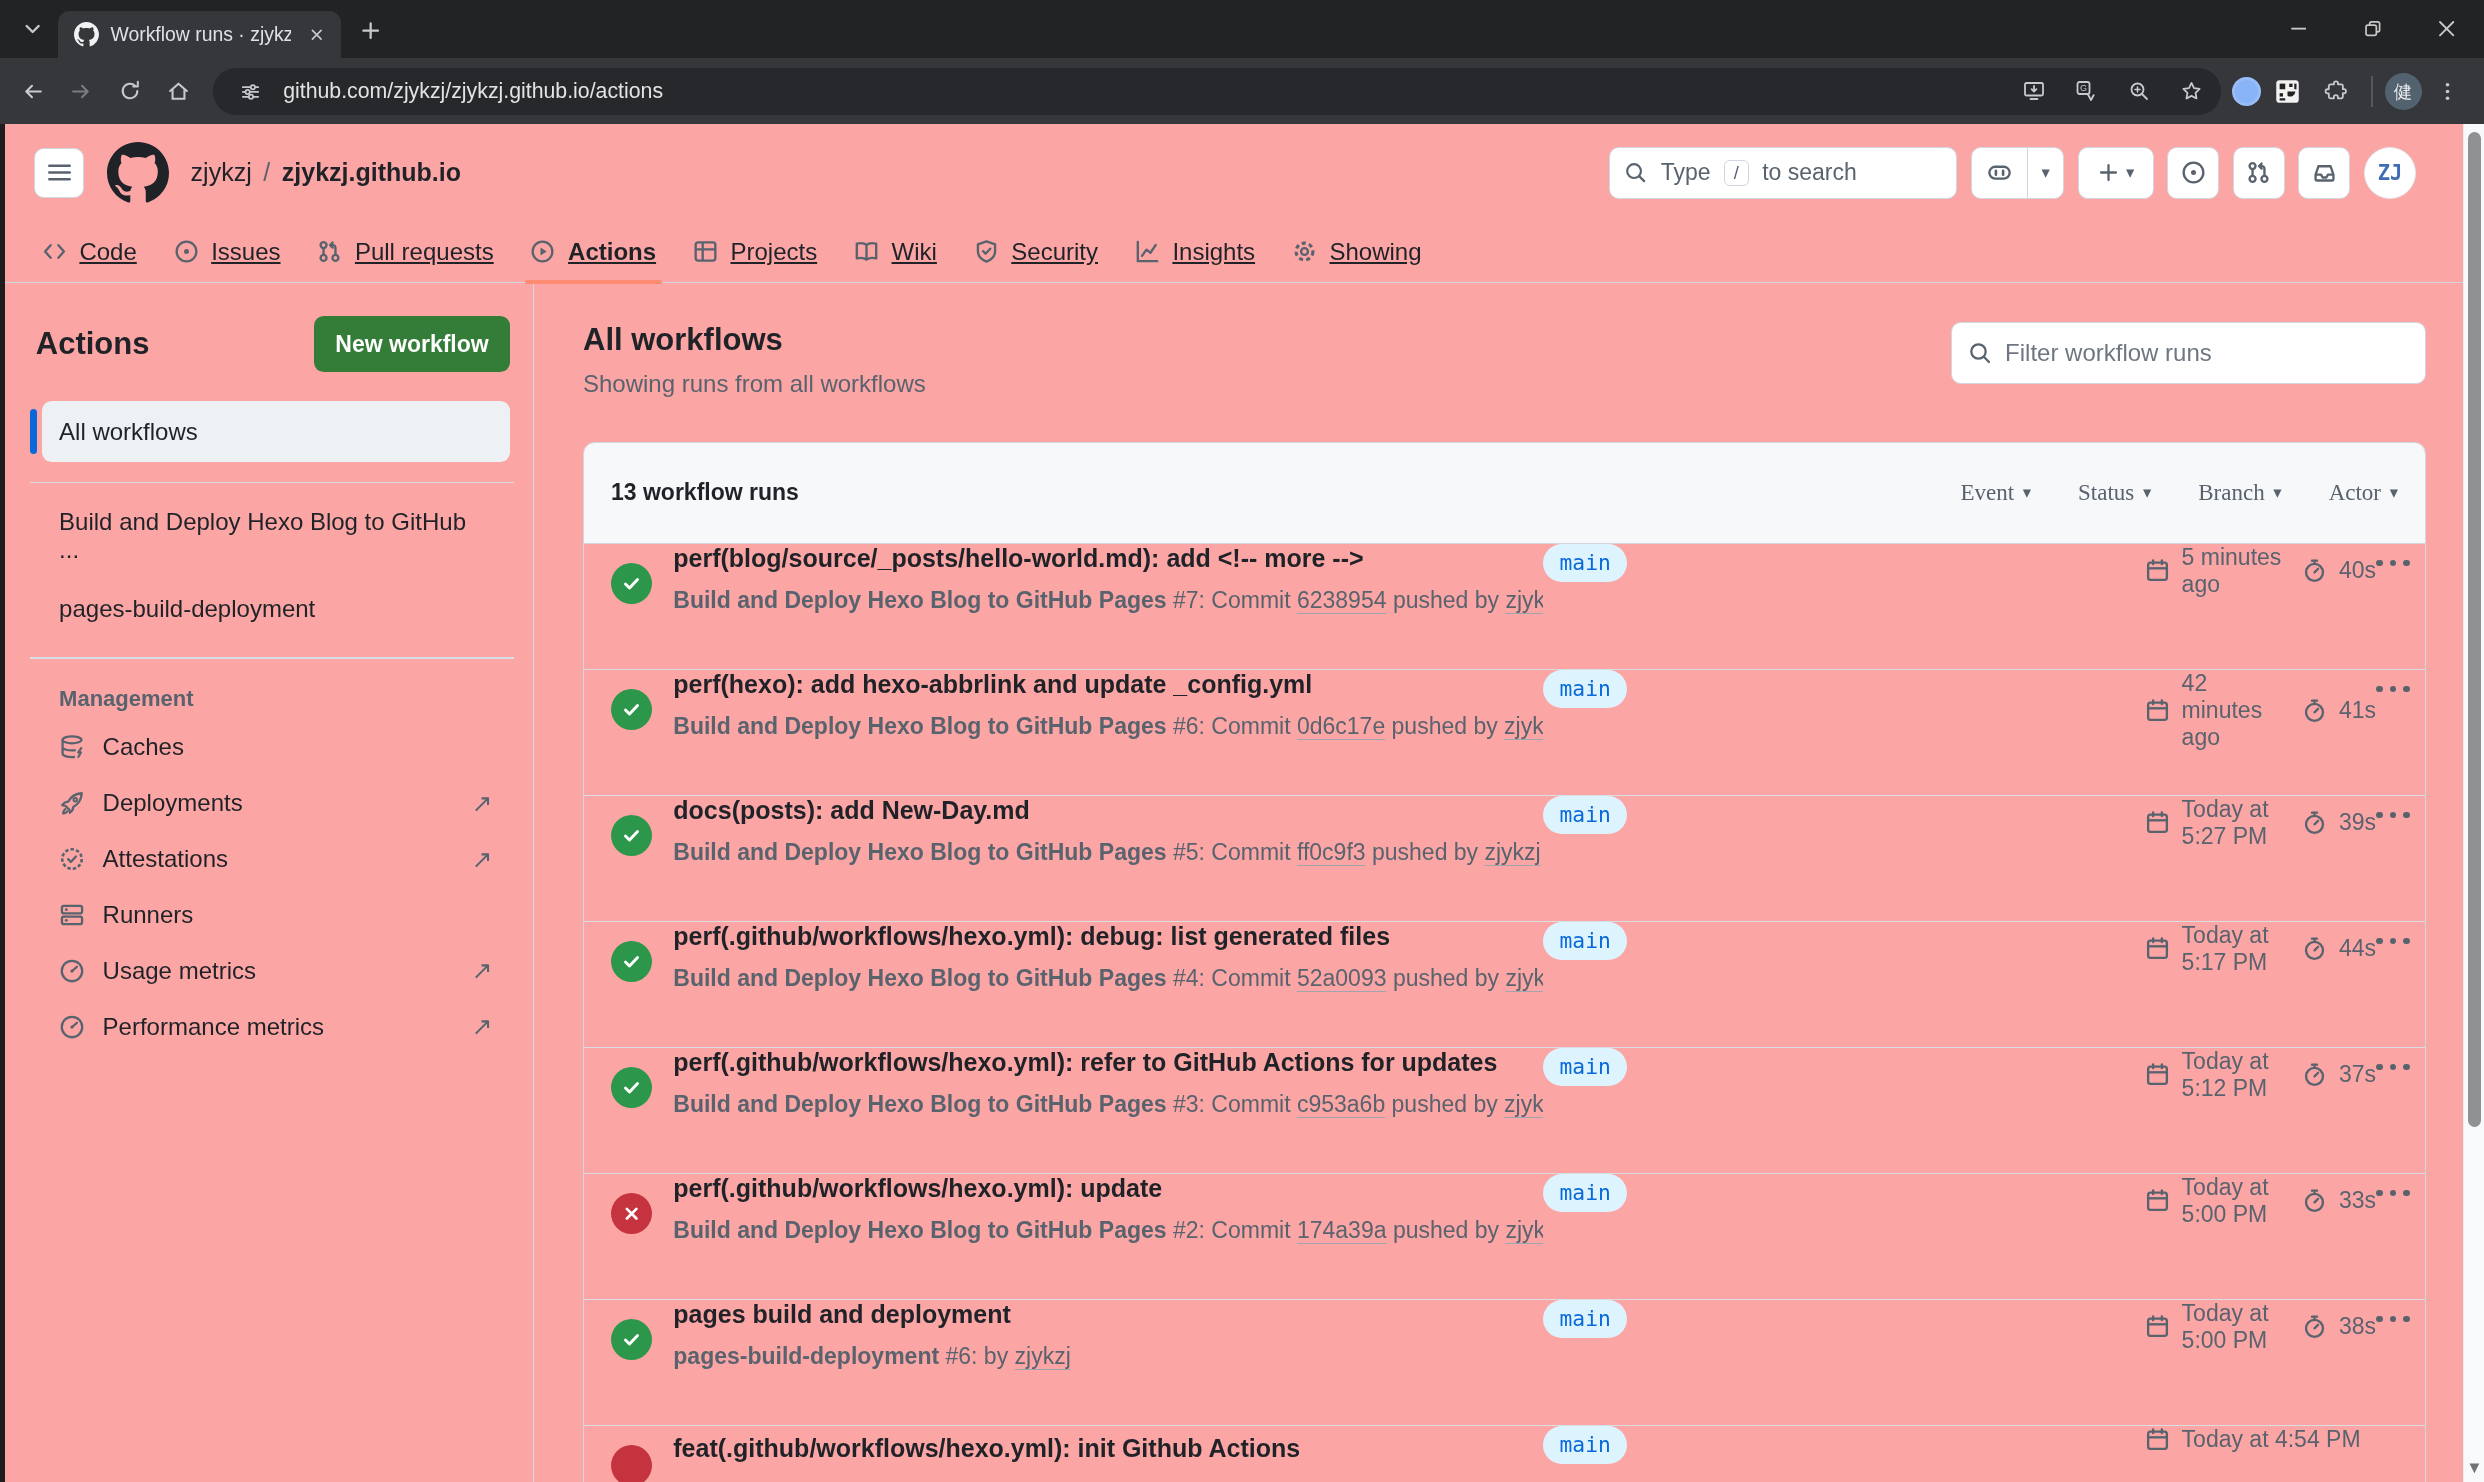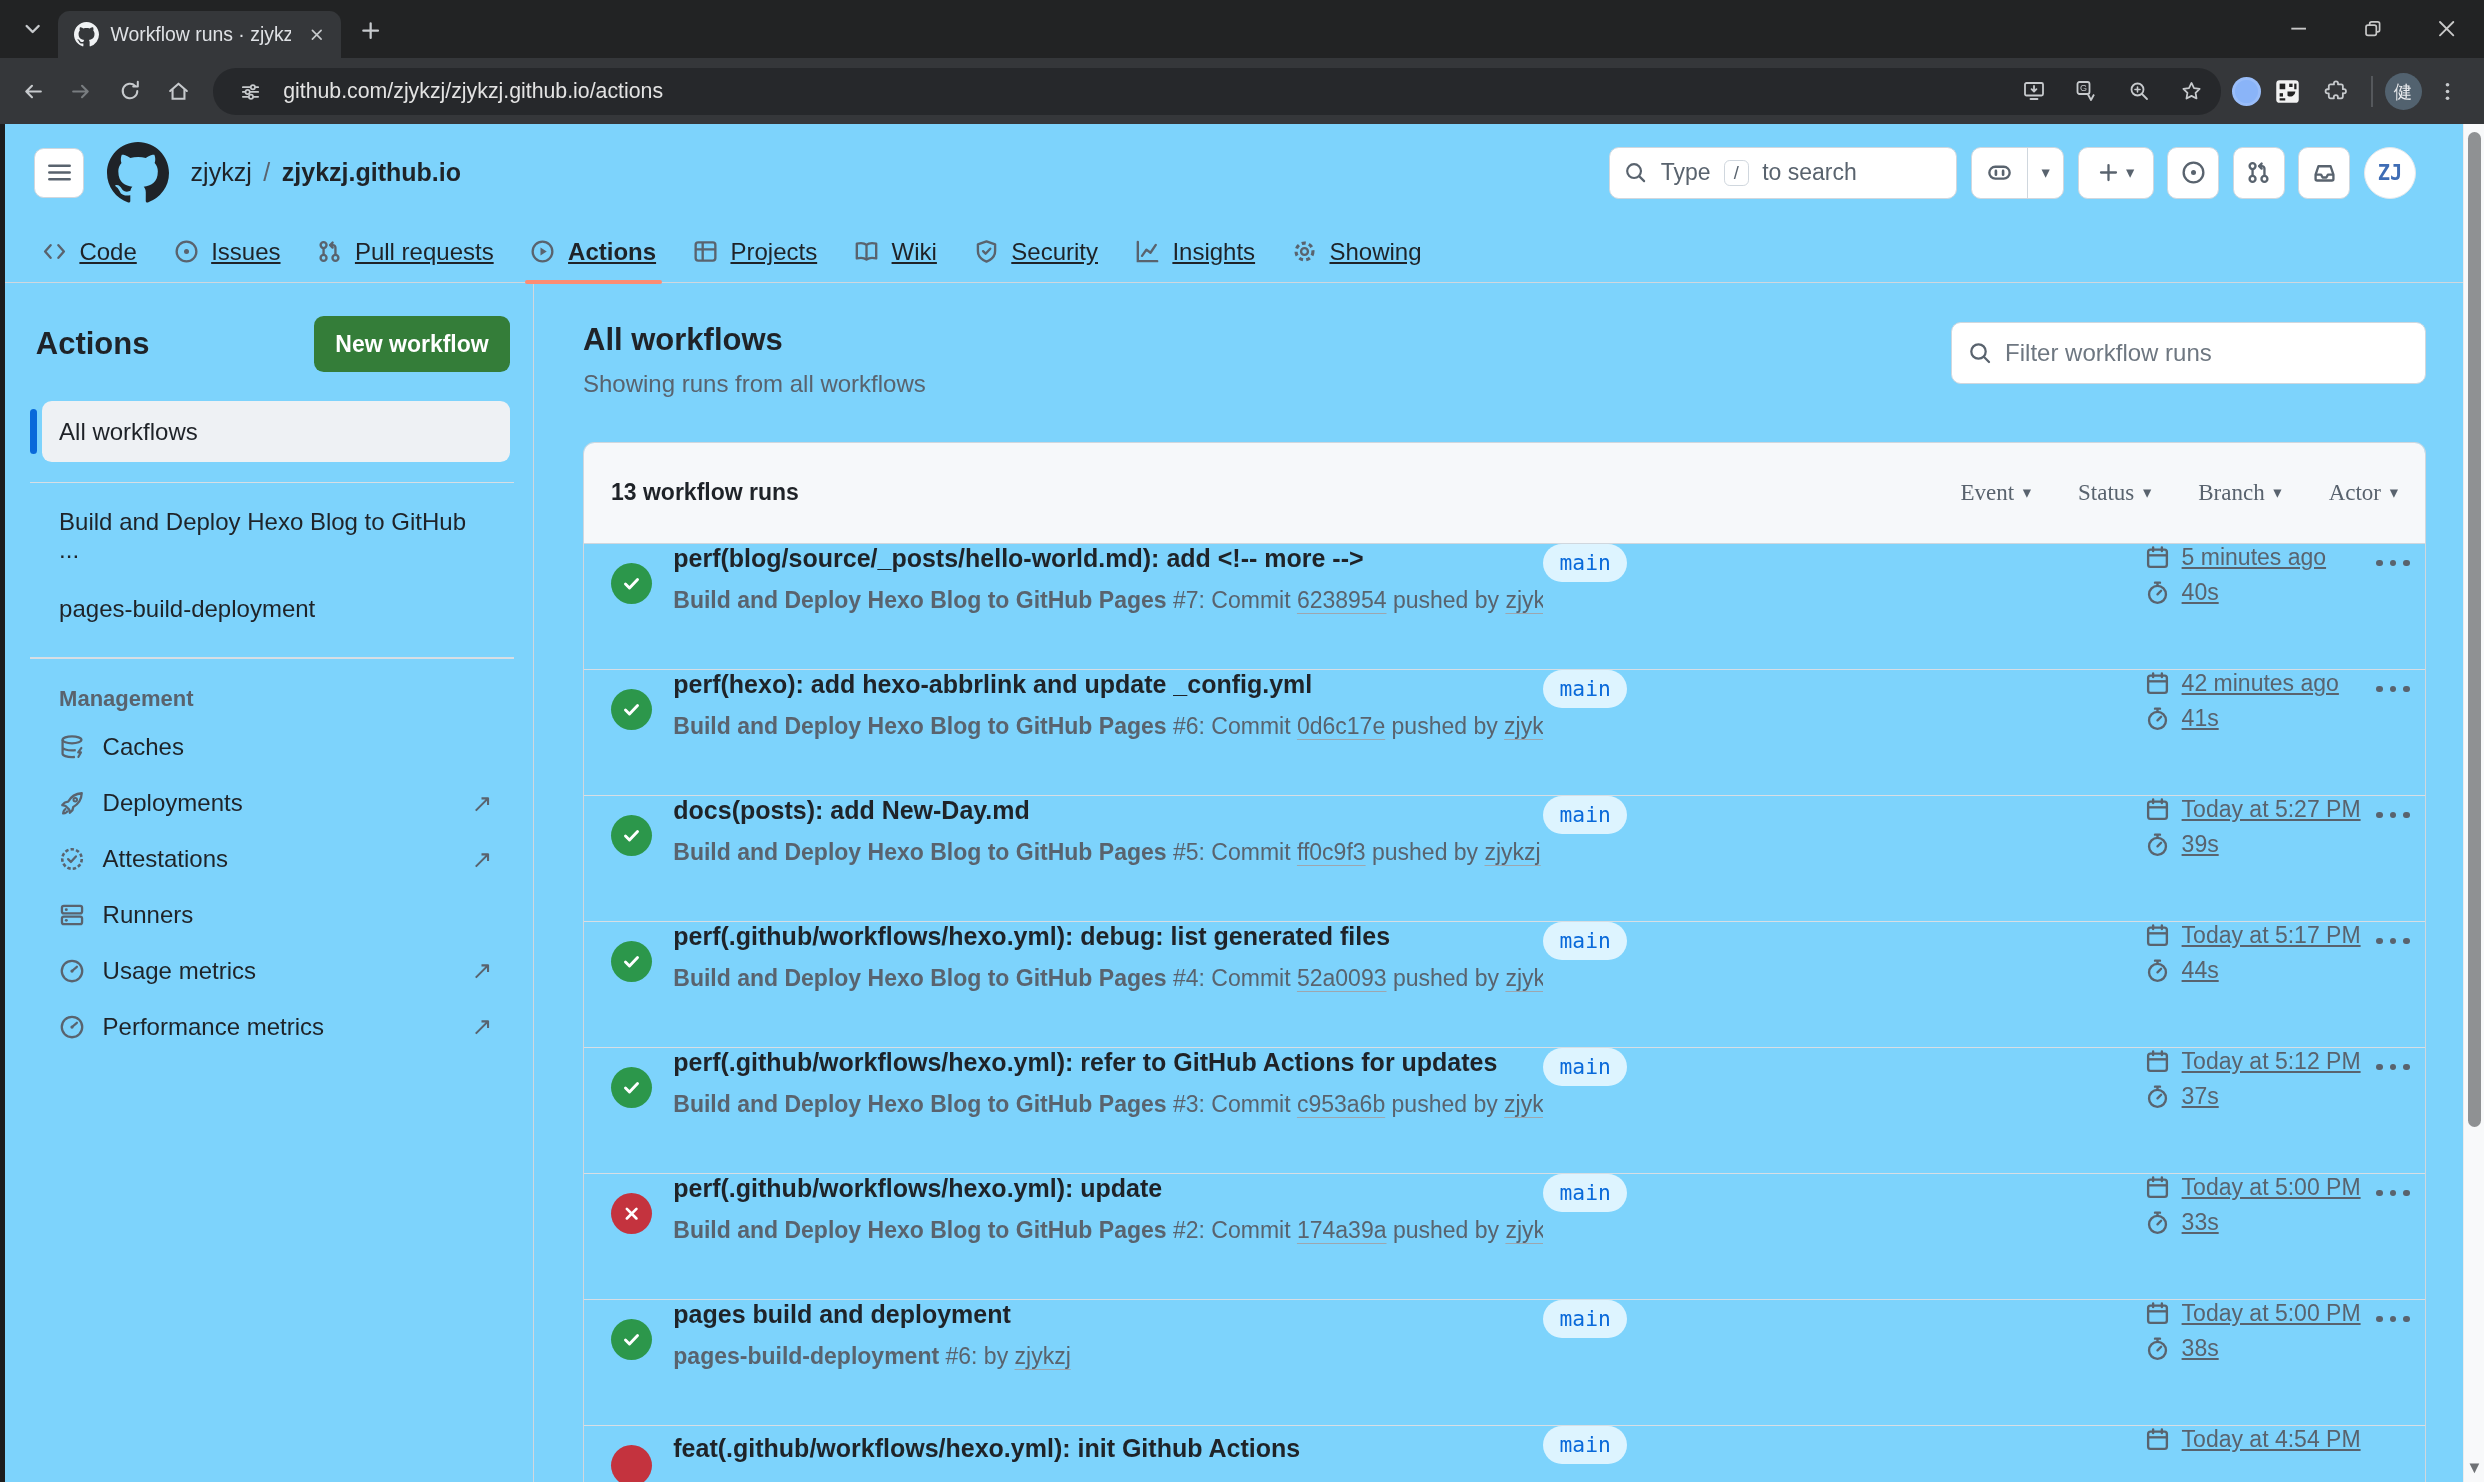--- a/index.html
+++ b/index.html
@@ -24,21 +24,21 @@
   .tool-btn { width:45px; height:45px; border-radius:50%; display:flex; align-items:center; justify-content:center; color:#c7cacd; flex-shrink:0; }
   .tool-btn.disabled { color:#797d80; }
   .omnibox { flex:1; height:47px; background:#26282b; border-radius:23px; display:flex; align-items:center; gap:13.6px; padding:0 9.7px 0 17.5px; margin:0 7.8px; min-width:0; }
   .omni-url { flex:1; color:#e3e3e3; font-size:21.3px; white-space:nowrap; overflow:hidden; }
   .omni-icon { width:39px; height:39px; display:flex; align-items:center; justify-content:center; color:#c7cacd; flex-shrink:0; }
   .ext-blue { width:29px; height:29px; border-radius:50%; background:#8ab4f8; border:3.9px solid #aecbfa66; flex-shrink:0; }
   .divider-v { width:1.9px; height:31px; background:#55585c; margin:0 7.8px; flex-shrink:0; }
   .chrome-avatar { width:37px; height:37px; border-radius:50%; background:#52626f; color:#e8eaed; font-size:18.4px; display:flex; align-items:center; justify-content:center; flex-shrink:0; }
 
   
-  .page { flex:1; position:relative; background:#7dd3fc; border-left:5.8px solid #1d1d1d; overflow:hidden; display:flex; flex-direction:column; }
+  .page { flex:1; position:relative; background:#fca5a5; border-left:5.8px solid #1d1d1d; overflow:hidden; display:flex; flex-direction:column; }
   .gh-top { height:97px; display:flex; align-items:center; padding:0 68px 0 29px; gap:15.5px; flex-shrink:0; }
   .hamburger { width:50px; height:50px; border:1.9px solid #d0d7de; border-radius:9.7px; display:flex; align-items:center; justify-content:center; color:#59636e; background:#fff; }
   .octo { color:#1f2328; margin-left:7.8px; }
   .crumb { display:flex; align-items:center; gap:11.6px; font-size:25px; color:#1f2328; margin-left:5.8px; }
   .crumb .sep { color:#59636e; }
   .crumb .repo { font-weight:700; }
   .gh-top-right { margin-left:auto; display:flex; align-items:center; gap:13.6px; }
   .gh-search { width:348px; height:52px; border:1.9px solid #d0d7de; border-radius:9.7px; display:flex; align-items:center; gap:13.6px; padding:0 13.6px; color:#59636e; font-size:23px; background:#fff; }
   .slash-key { border:1.9px solid #d0d7de; border-radius:5.8px; padding:1px 8.7px; font-size:18.4px; color:#59636e; }
   .gh-btn { height:52px; border:1.9px solid #d0d7de; border-radius:9.7px; display:flex; align-items:center; justify-content:center; color:#59636e; background:#fff; }
@@ -96,21 +96,21 @@
   .run-status svg { display:none; }
   .run.success .run-status .ic-check { display:block; }
   .run.failure .run-status .ic-x { display:block; }
   .run-text { min-width:0; }
   .run-title { display:block; font-size:25px; font-weight:600; color:#1f2328; text-decoration:none; white-space:nowrap; overflow:hidden; }
   .run-sub { margin-top:14.6px; font-size:23px; color:#59636e; white-space:nowrap; overflow:hidden; }
   .run-sub .wf { font-weight:600; }
   .run-sub a { color:#59636e; text-decoration:underline; text-underline-offset:4.9px; text-decoration-color:#9da6ae; }
   .run-badge-col { width:602px; flex-shrink:0; }
   .badge-main { display:inline-block; font-family:"DejaVu Sans Mono", monospace; font-size:21.3px; color:var(--accent,#0969da); background:var(--badge-bg,#ddf4ff); border-radius:21.3px; padding:6.8px 16.5px; }
-  .run-meta { width:231px; flex-shrink:0; display:flex; flex-direction:column; gap:8.7px; color:#59636e; font-size:23px;text-decoration:underline; }
+  .run-meta { width:231px; flex-shrink:0; display:flex; flex-direction:row; gap:8.7px; color:#59636e; font-size:23px; }
   .meta-line { display:flex; align-items:center; gap:11.6px; }
   .meta-line .mi { flex-shrink:0; color:#59636e; }
   .kebab { margin-left:auto; width:47px; height:39px; display:flex; align-items:center; justify-content:center; gap:6.8px; background:none; border:none; }
   .kebab i { width:6.8px; height:6.8px; border-radius:50%; background:#59636e; }
 
   
   .scrollbar { position:absolute; top:0; right:0; bottom:0; width:21.3px; background:#f8f9fa; border-left:1px solid #ececec; }
   .scroll-thumb { position:absolute; top:7.8px; left:3.9px; width:13.6px; height:995px; background:#8f9193; border-radius:7.8px; }
   .scroll-arrow { position:absolute; bottom:5.8px; left:0; width:21.3px; text-align:center; color:#6f7275; font-size:16.5px; }
 </style>

